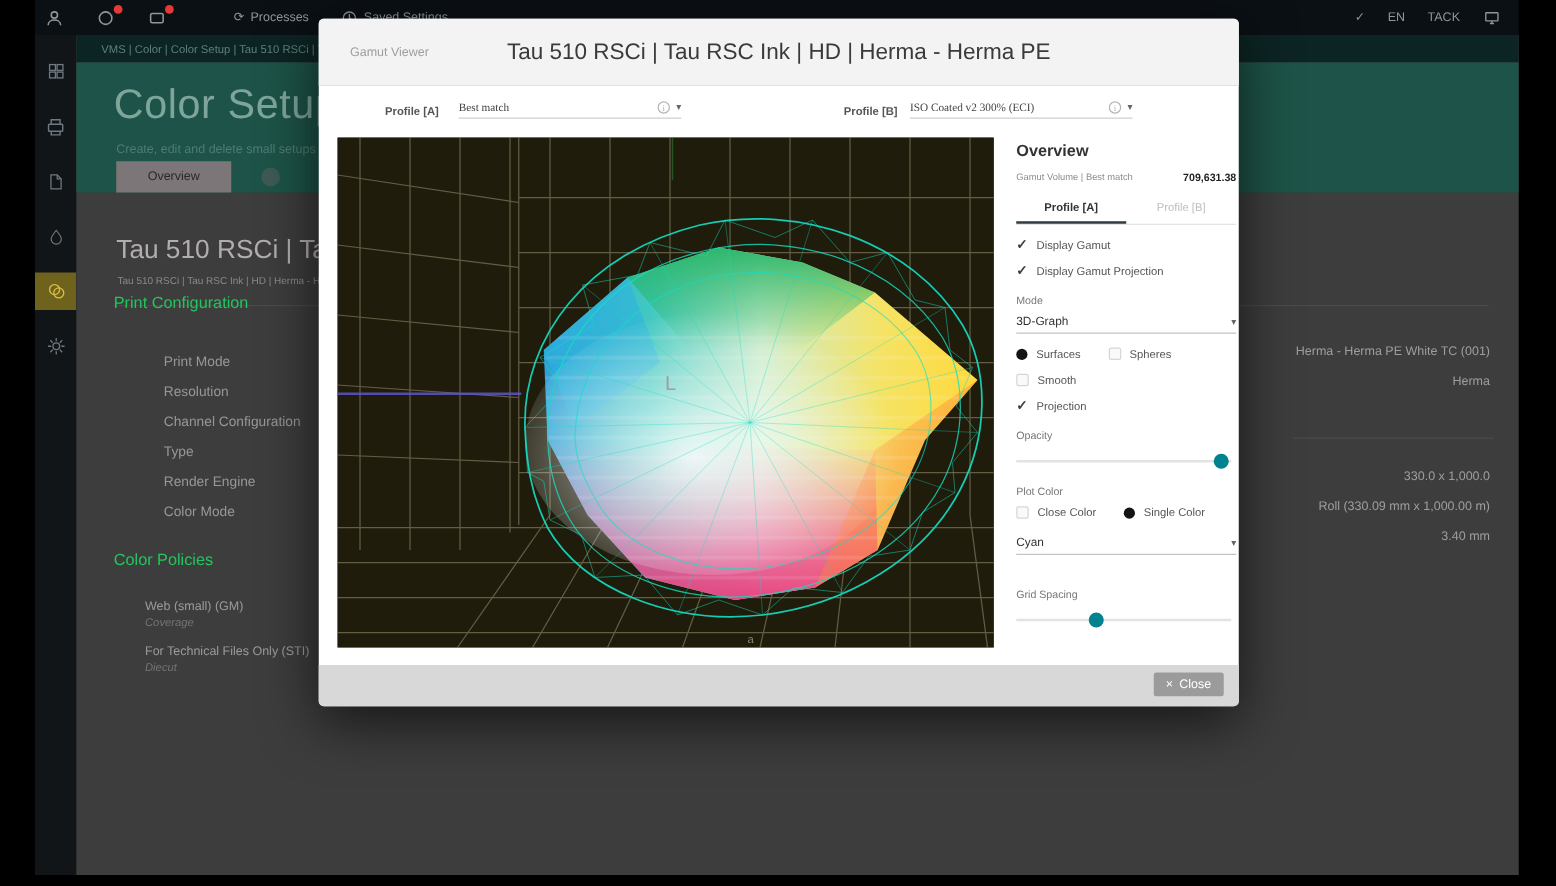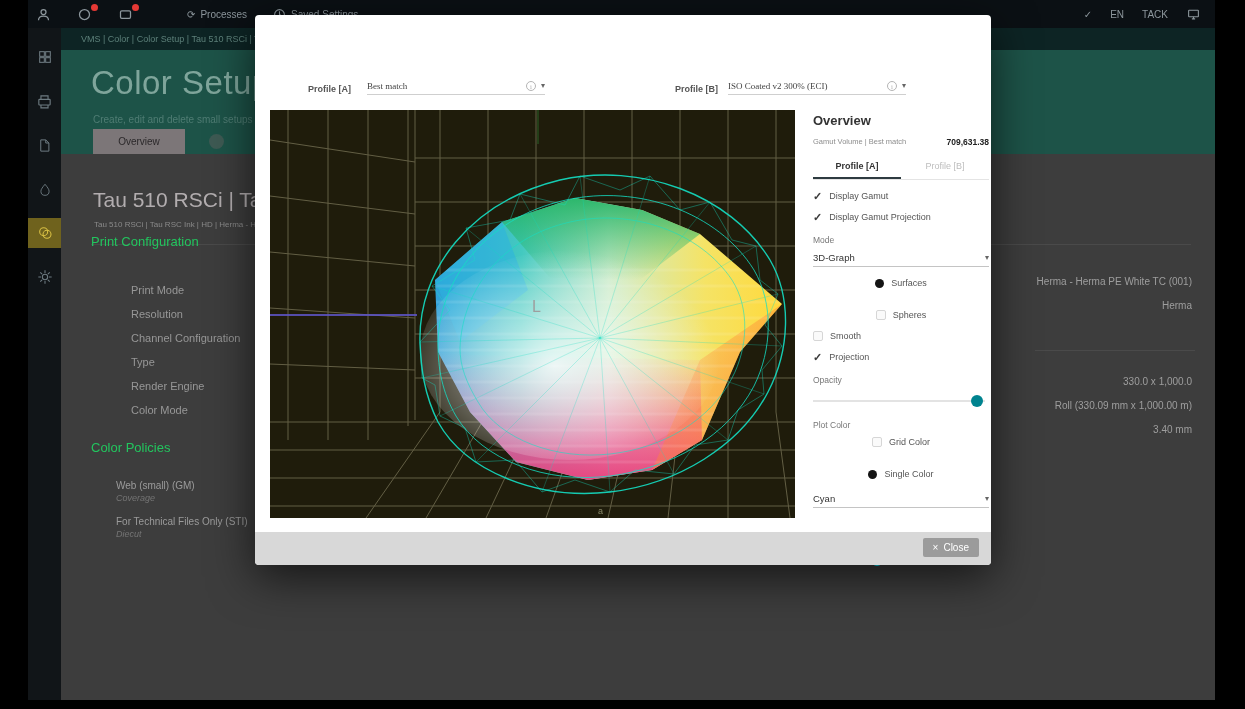--- a/index.html
+++ b/index.html
@@ -60,21 +60,21 @@
   .ctl-row { display:flex; align-items:center; gap:7px; margin-top:11px; font-size:9px; color:#555; }
   .chk { color:#3c3c3c; font-size:11px; font-weight:bold; line-height:9px; }
   .box { width:10px; height:10px; border:1px solid #d6d6d6; border-radius:2px; background:#fafafa; }
   .radio-on { width:9px; height:9px; border-radius:50%; background:#141414; }
   .small-label { font-size:8.5px; color:#777; margin-top:13px; }
   .uselect { border-bottom:1px solid #c4c4c4; height:19px; display:flex; align-items:center; font-size:9.5px; color:#333; margin-top:3px;gap:20px; }
   .uselect .val { flex:1; }
   .slider { position:relative; height:12px; margin-top:10px; }
   .slider .track { position:absolute; left:0; right:4px; top:5px; height:2px; background:#e3e3e3; }
   .slider .thumb { position:absolute; top:0; width:12px; height:12px; border-radius:50%; background:#00838f; }
-  .inline-pair { display:flex; gap:22px;flex-direction:column; }
+  .inline-pair { display:flex; gap:22px; }
 
   #modal-footer { left:0; bottom:0; width:100%; height:33px; background:#d8d8d8; border-radius:0 0 4px 4px; }
   #close-btn { position:absolute; right:12px; top:6px; background:#9b9b9b; color:#fff; font-size:10px; padding:4px 10px; border-radius:2px; border:none; display:flex; gap:5px; align-items:center; }
 </style>
 </head>
 <body>
 
 <div id="topbar" class="abs">
   <div class="tb-item" style="margin-left:8px">
     <svg width="15" height="15" viewBox="0 0 24 24">
@@ -184,20 +184,24 @@
 
   <div class="rv" style="top:248px">Herma - Herma PE White TC (001)</div>
   <div class="rv" style="top:272px">Herma</div>
   <div class="hr abs" style="left:974px; top:322px; width:160px"></div>
   <div class="rv" style="top:348px">330.0 x 1,000.0</div>
   <div class="rv" style="top:372px">Roll (330.09 mm x 1,000.00 m)</div>
   <div class="rv" style="top:396px">3.40 mm</div>
 </div>
 
 <div id="modal" class="abs">
+  <div id="modal-header" class="abs">
+    <div id="modal-eyebrow" class="abs">Gamut Viewer</div>
+    <div id="modal-title" class="abs">Tau 510 RSCi | Tau RSC Ink | HD | Herma - Herma PE</div>
+  </div>
 
   <div class="abs prof-label" style="left:53px; top:69px">Profile [A]</div>
   <div class="abs prof-select" style="left:112px; top:62px">
     <span class="val">Best match</span>
     <span class="info-i">i</span>
     <span class="caret">▾</span>
   </div>
   <div class="abs prof-label" style="left:420px; top:69px">Profile [B]</div>
   <div class="abs prof-select" style="left:473px; top:62px">
     <span class="val">ISO Coated v2 300% (ECI)</span>
@@ -326,21 +330,21 @@
     <div class="small-label">Opacity</div>
     <div class="slider">
       <div class="track"></div>
       <div class="thumb" style="left:158px"></div>
     </div>
 
     <div class="small-label">Plot Color</div>
     <div class="ctl-row inline-pair" style="margin-top:7px">
       <span style="display:flex;align-items:center;gap:7px">
         <span class="box"></span>
-        <span>Grid Color</span>
+        <span>Close Color</span>
       </span>
       <span style="display:flex;align-items:center;gap:7px">
         <span class="radio-on"></span>
         <span>Single Color</span>
       </span>
     </div>
     <div class="uselect" style="margin-top:10px">
       <span class="val">Cyan</span>
       <span class="caret">▾</span>
     </div>

